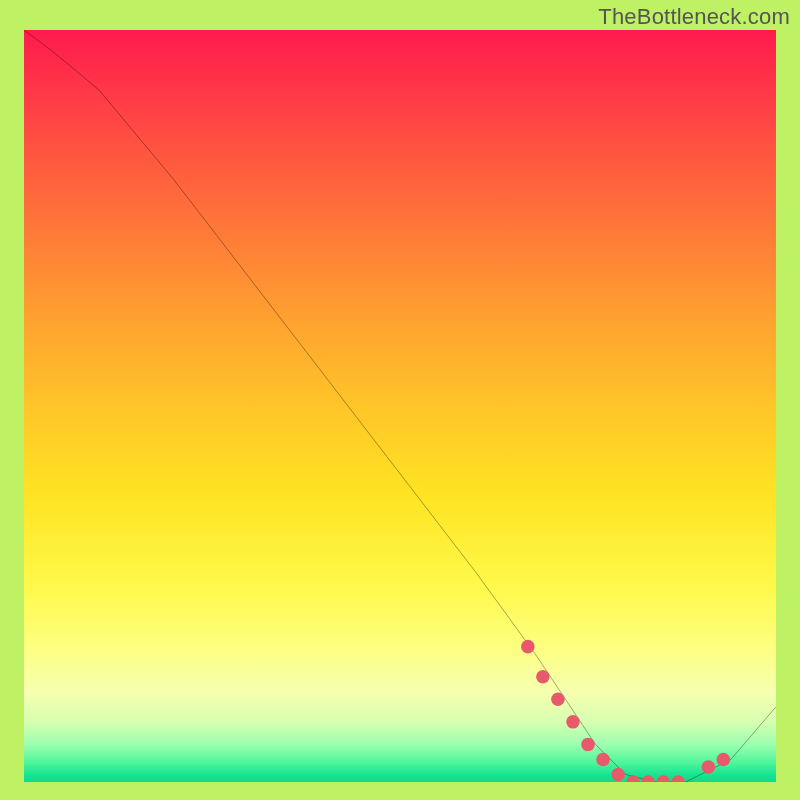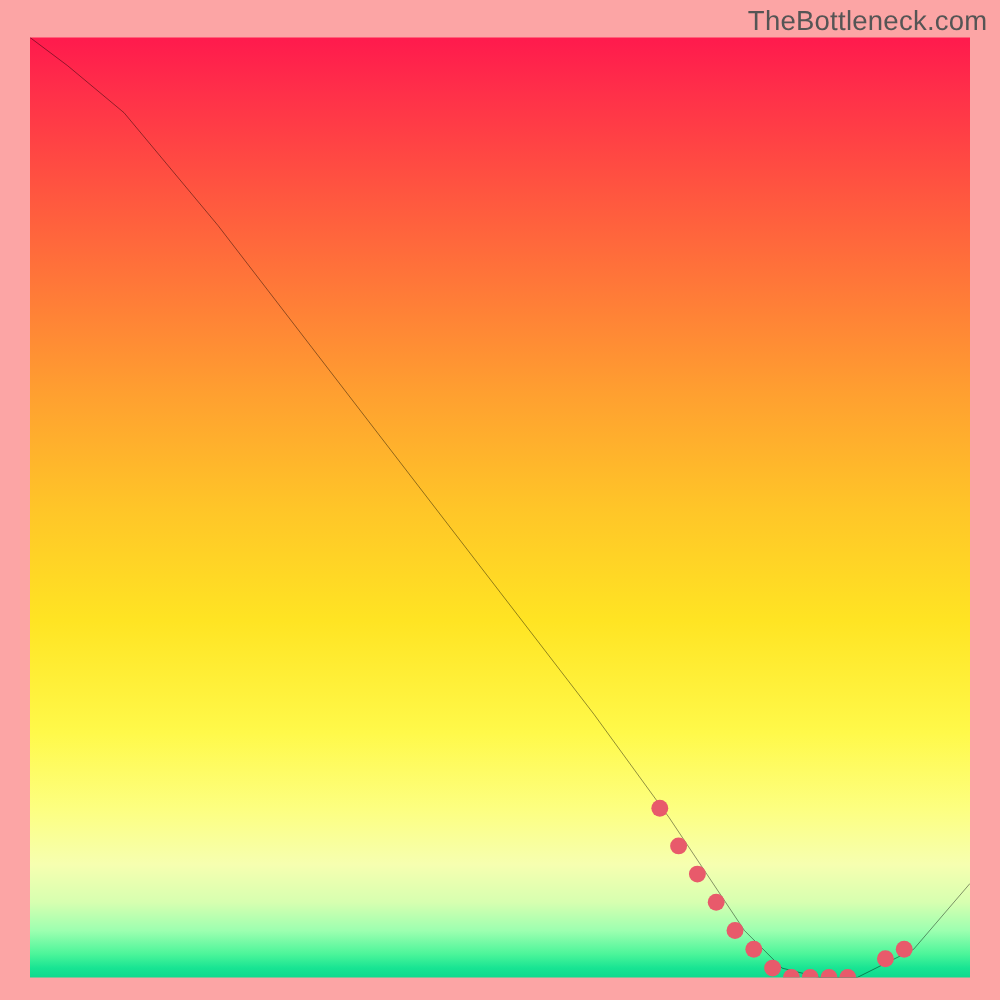--- a/index.html
+++ b/index.html
@@ -8,21 +8,21 @@
     width: 800px;
     height: 800px;
     background: #000;
     overflow: hidden;
     font-family: Arial, Helvetica, sans-serif;
   }
   .frame {
     position: relative;
     width: 800px;
     height: 800px;
-    background: #fca5a5;
+    background: #bef264;
   }
   .watermark {
     position: absolute;
     top: 4px;
     right: 10px;
     color: #555;
     font-size: 22px;
     font-weight: 500;
     letter-spacing: 0.2px;
     user-select: none;

